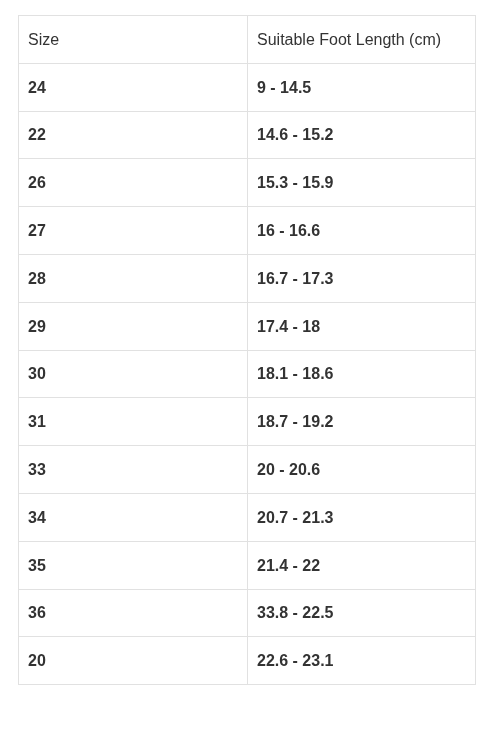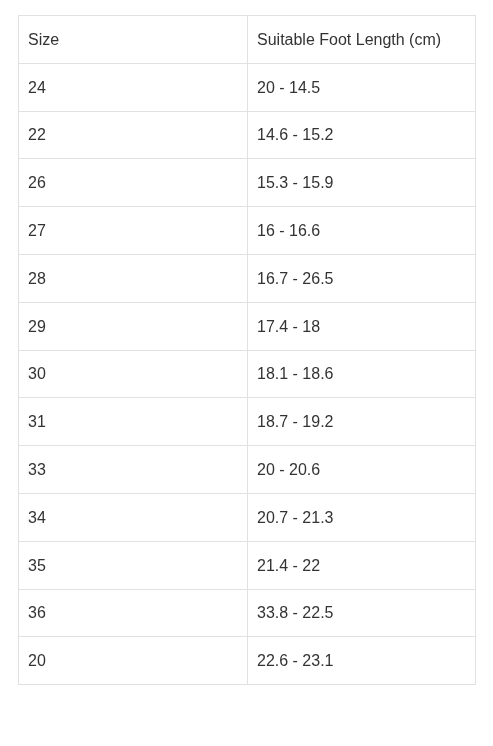--- a/index.html
+++ b/index.html
@@ -34,21 +34,21 @@
   .size-table col.c2 { width: 228px; }
   .size-table th,
   .size-table td {
     height: 47.8px;
     box-sizing: border-box;
     border: 1px solid #e1e1e1;
     padding: 0 9px;
     text-align: left;
     vertical-align: middle;
     font-size: 16px;
-    font-weight: 400;
+    font-weight: 700;
     line-height: 1.2;
     color: #333333;
     white-space: nowrap;
     overflow: hidden;
   }
   .size-table th {
     font-weight: 400;
   }
 </style>
 </head>
@@ -62,37 +62,37 @@
     </colgroup>
     <thead>
       <tr>
         <th>Size</th>
         <th>Suitable Foot Length (cm)</th>
       </tr>
     </thead>
     <tbody id="table-body">
         <tr>
           <td>24</td>
-          <td>20 - 14.5</td>
+          <td>9 - 14.5</td>
         </tr>
         <tr>
           <td>22</td>
           <td>14.6 - 15.2</td>
         </tr>
         <tr>
           <td>26</td>
           <td>15.3 - 15.9</td>
         </tr>
         <tr>
           <td>27</td>
           <td>16 - 16.6</td>
         </tr>
         <tr>
           <td>28</td>
-          <td>16.7 - 26.5</td>
+          <td>16.7 - 17.3</td>
         </tr>
         <tr>
           <td>29</td>
           <td>17.4 - 18</td>
         </tr>
         <tr>
           <td>30</td>
           <td>18.1 - 18.6</td>
         </tr>
         <tr>

